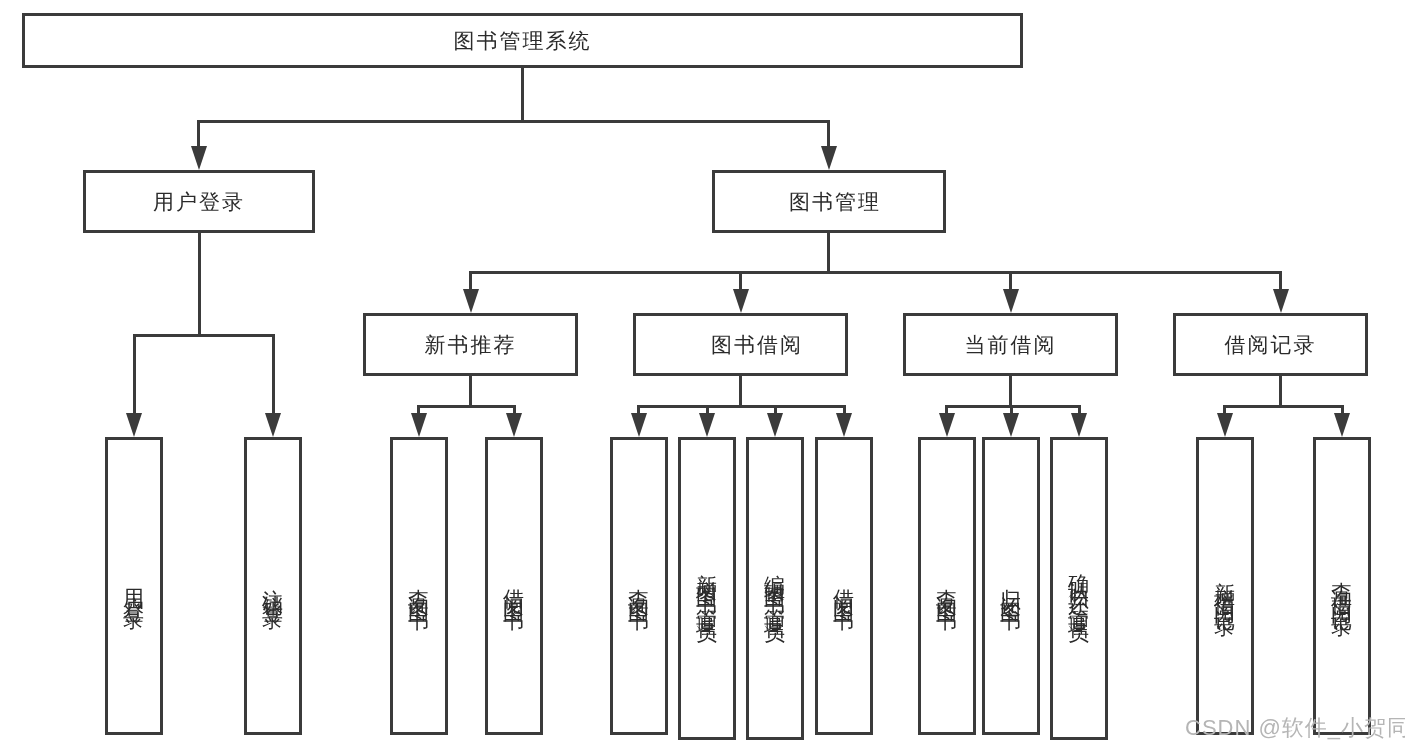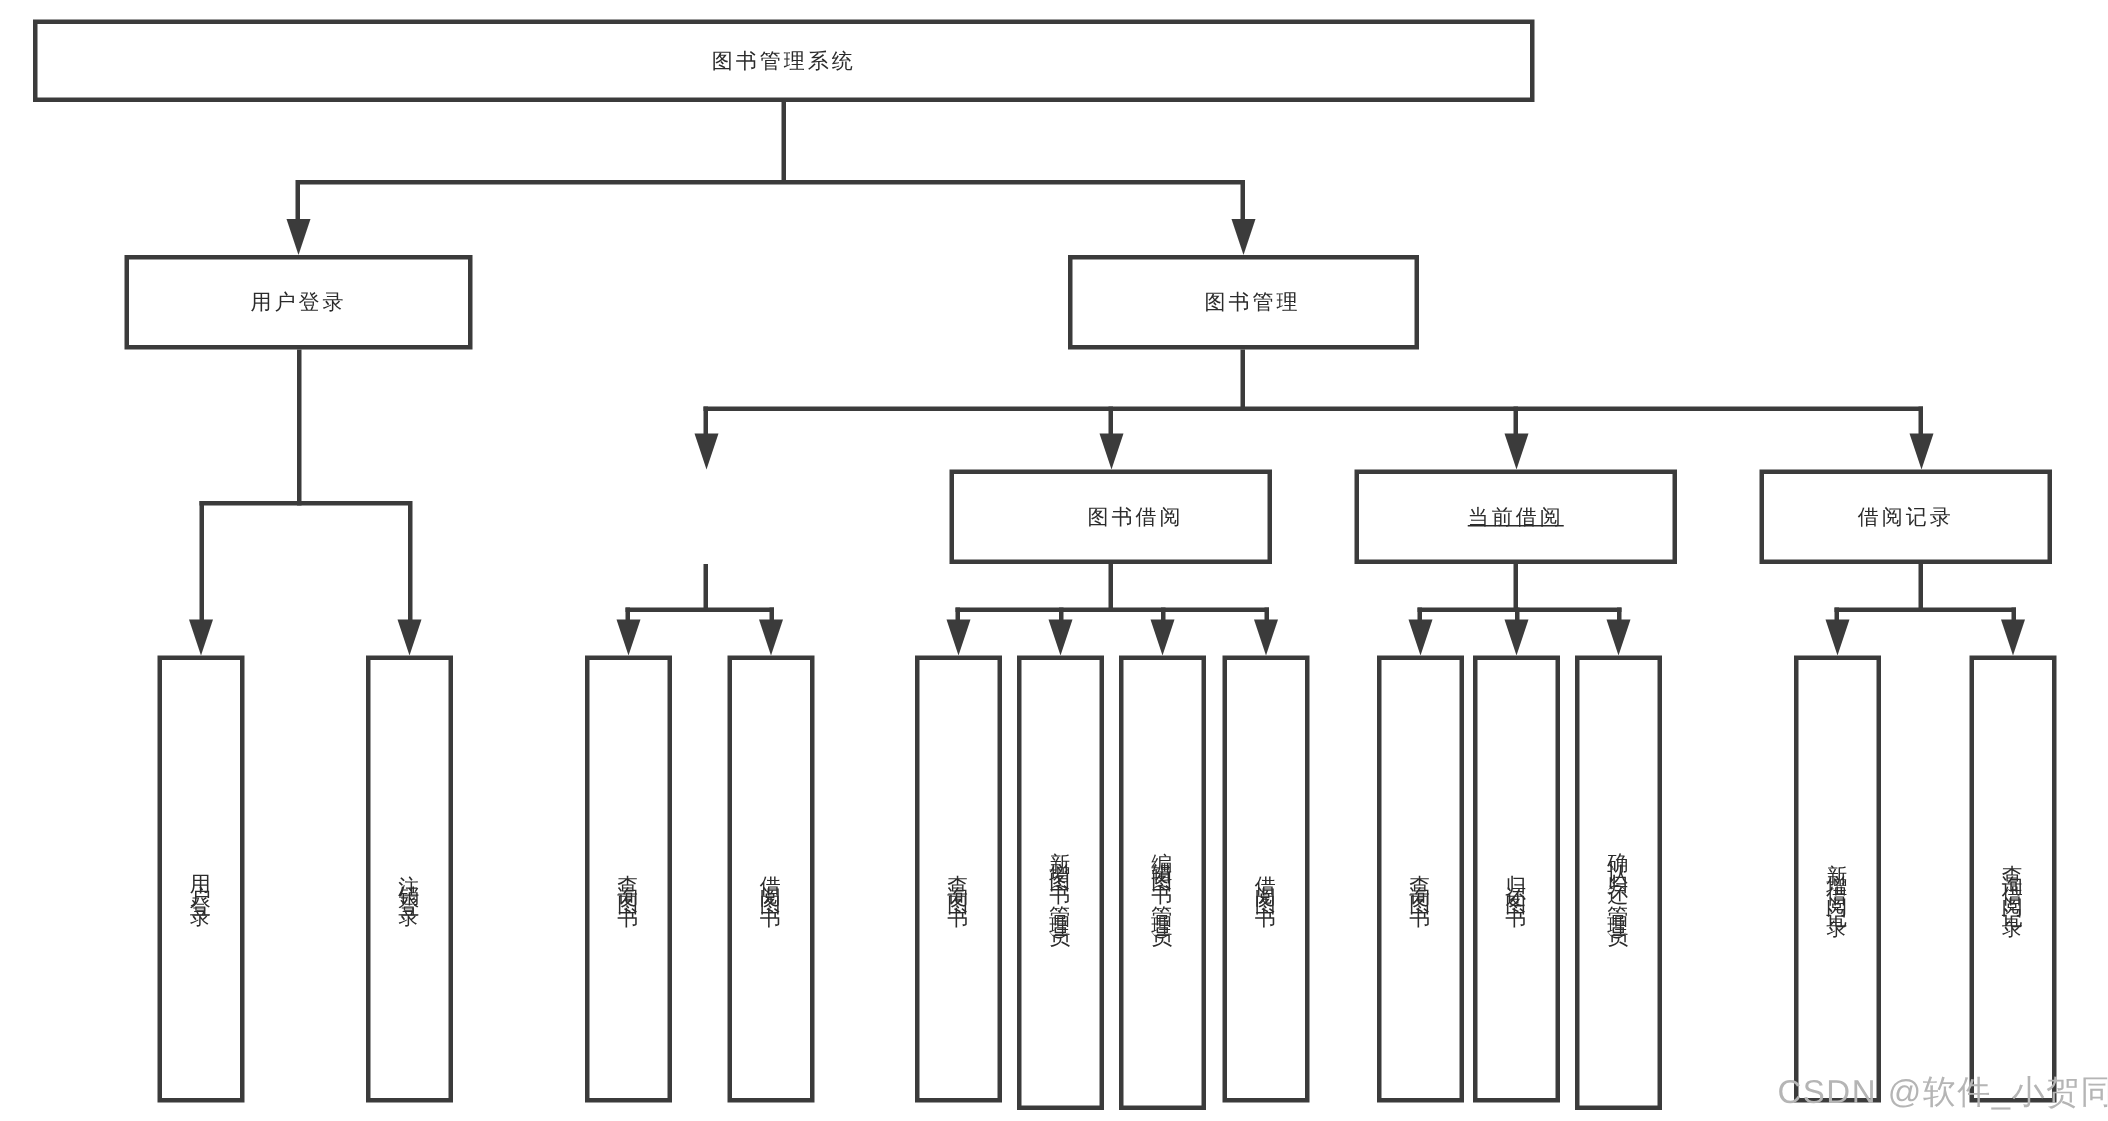--- a/index.html
+++ b/index.html
@@ -17,21 +17,21 @@
     background:var(--bg);
     overflow:hidden;
   }
   .box{
     position:absolute;
     background:var(--fill);
     border:3px solid var(--line);
     box-sizing:border-box;
     display:flex;align-items:center;justify-content:center;
     color:var(--text);
-    font-size:14px;
+    font-size:21px;
     letter-spacing:2px;
     text-align:center;
     white-space:nowrap;
   }
   .vbox{
     writing-mode:vertical-rl;
     text-orientation:mixed;
     letter-spacing:7px;
     white-space:normal;
     line-height:1;
@@ -83,22 +83,23 @@
   <div class="hline" style="left:469px;top:271px;width:813px;"></div>
   <div class="vline" style="left:469px;top:271px;height:22px;"></div>
   <div class="vline" style="left:739px;top:271px;height:22px;"></div>
   <div class="vline" style="left:1009px;top:271px;height:22px;"></div>
   <div class="vline" style="left:1279px;top:271px;height:22px;"></div>
   <div class="arrow" style="left:463px;top:289px;"></div>
   <div class="arrow" style="left:733px;top:289px;"></div>
   <div class="arrow" style="left:1003px;top:289px;"></div>
   <div class="arrow" style="left:1273px;top:289px;"></div>
 
+  <div class="box" style="left:363px;top:313px;width:215px;height:63px;">新书推荐</div>
   <div class="box" style="left:633px;top:313px;width:215px;height:63px;padding-left:33px;">图书借阅</div>
-  <div class="box" style="left:903px;top:313px;width:215px;height:63px;text-decoration:underline;">当前借阅</div>
+  <div class="box" style="left:903px;top:313px;width:215px;height:63px;">当前借阅</div>
   <div class="box" style="left:1173px;top:313px;width:195px;height:63px;">借阅记录</div>
 
   <div class="vline" style="left:469px;top:376px;height:32px;"></div>
   <div class="vline" style="left:739px;top:376px;height:32px;"></div>
   <div class="vline" style="left:1009px;top:376px;height:32px;"></div>
   <div class="vline" style="left:1279px;top:376px;height:32px;"></div>
 
   <div class="hline" style="left:417px;top:405px;width:99px;"></div>
   <div class="hline" style="left:637px;top:405px;width:209px;"></div>
   <div class="hline" style="left:945px;top:405px;width:136px;"></div>

